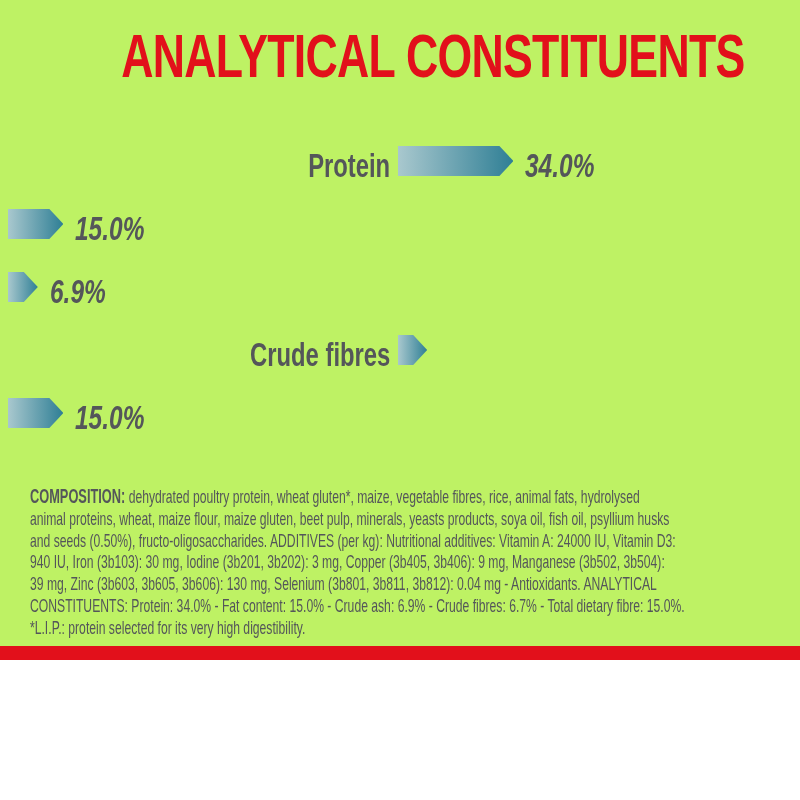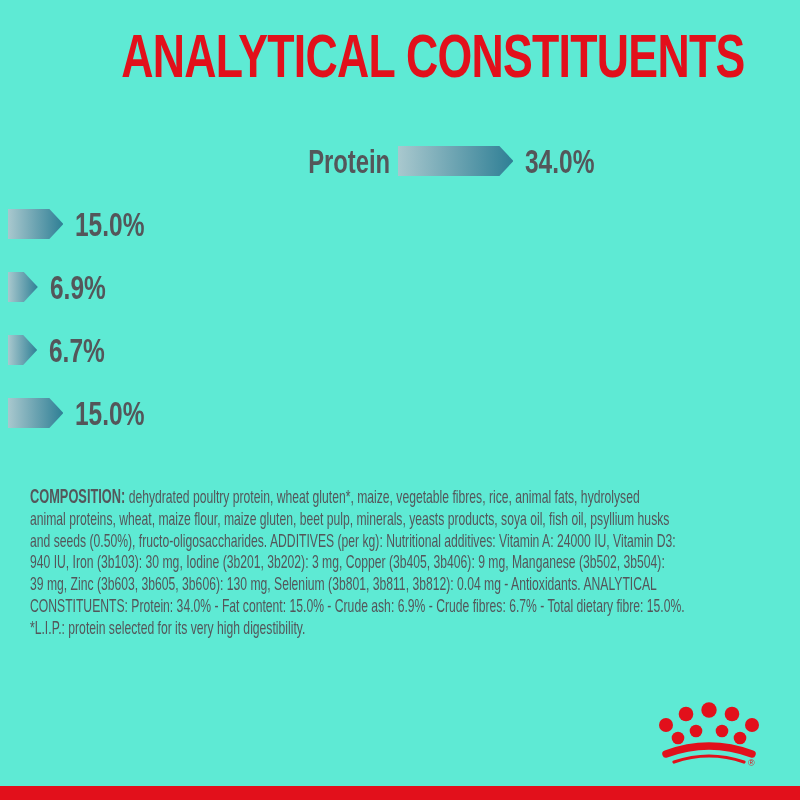--- a/index.html
+++ b/index.html
@@ -1,39 +1,39 @@
 <!DOCTYPE html>
 <html style="--red: #e2101b; --gray: #54565a;"><head>
 <meta charset="utf-8">
 <style>
   html,body{margin:0;padding:0;background:#ffffff;}
   .page{
-    position:relative;width:800px;height:800px;overflow:hidden;background:#5eead4;
+    position:relative;width:800px;height:660px;overflow:hidden;background:#bef264;
     font-family:"Liberation Sans","DejaVu Sans",sans-serif;
   }
   
   .title-wrap{position:absolute;top:20px;left:0;width:800px;text-align:center;}
   .title-inner{
     display:inline-block;font-size:62px;font-weight:bold;letter-spacing:-1px;
     transform:scaleX(0.72);transform-origin:center top;white-space:nowrap;
     color:var(--red,#e2101b);
   }
   
   .chart{position:absolute;top:146px;left:0;width:800px;}
-  .row{display:flex;align-items:center;height:30px;margin-bottom:33px;}
+  .row{display:flex;align-items:flex-start;height:30px;margin-bottom:33px;}
   .label-cell{width:390px;display:flex;justify-content:flex-end;}
   .bar-label{
     display:inline-block;font-size:34px;font-weight:bold;color:var(--gray,#54565a);
     transform:scaleX(0.70);transform-origin:right center;white-space:nowrap;
   }
   .bar{
     height:30px;margin-left:8px;flex:0 0 auto;
     clip-path:polygon(0 0, calc(100% - 14px) 0, 100% 50%, calc(100% - 14px) 100%, 0 100%);
   }
-  .value-cell{margin-left:12px;}
+  .value-cell{margin-left:12px;font-style:italic;}
   .bar-value{
     display:inline-block;font-size:34px;font-weight:bold;color:var(--gray,#54565a);
     transform:scaleX(0.72);transform-origin:left center;white-space:nowrap;
   }
   
   .composition{position:absolute;top:486px;left:30px;width:760px;}
   .comp-inner{transform:scaleX(0.64);transform-origin:left top;width:1160px;}
   .comp-line{
     white-space:pre;font-size:19px;line-height:21.8px;color:var(--gray,#54565a);
     letter-spacing:0px;
@@ -72,24 +72,24 @@
     </div>
 
     <div class="row">
       <div class="bar" style="width: 29.804px; background: linear-gradient(90deg, rgb(169, 200, 206), rgb(47, 127, 149));"></div>
       <div class="value-cell">
         <span class="bar-value">6.9%</span>
       </div>
     </div>
 
     <div class="row">
+      <div class="label-cell">
+        <span class="bar-label">Crude fibres</span>
+      </div>
       <div class="bar" style="width: 29.172px; background: linear-gradient(90deg, rgb(169, 200, 206), rgb(47, 127, 149));"></div>
-      <div class="value-cell">
-        <span class="bar-value">6.7%</span>
-      </div>
     </div>
 
     <div class="row">
       <div class="bar" style="width: 55.4px; background: linear-gradient(90deg, rgb(169, 200, 206), rgb(47, 127, 149));"></div>
       <div class="value-cell">
         <span class="bar-value">15.0%</span>
       </div>
     </div>
 
   </div>

